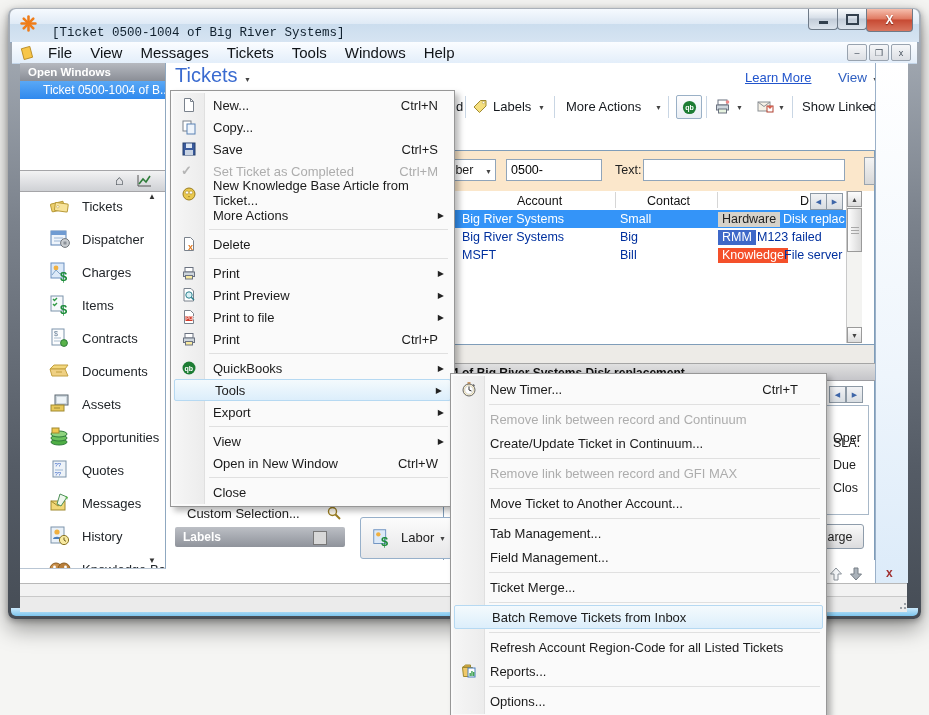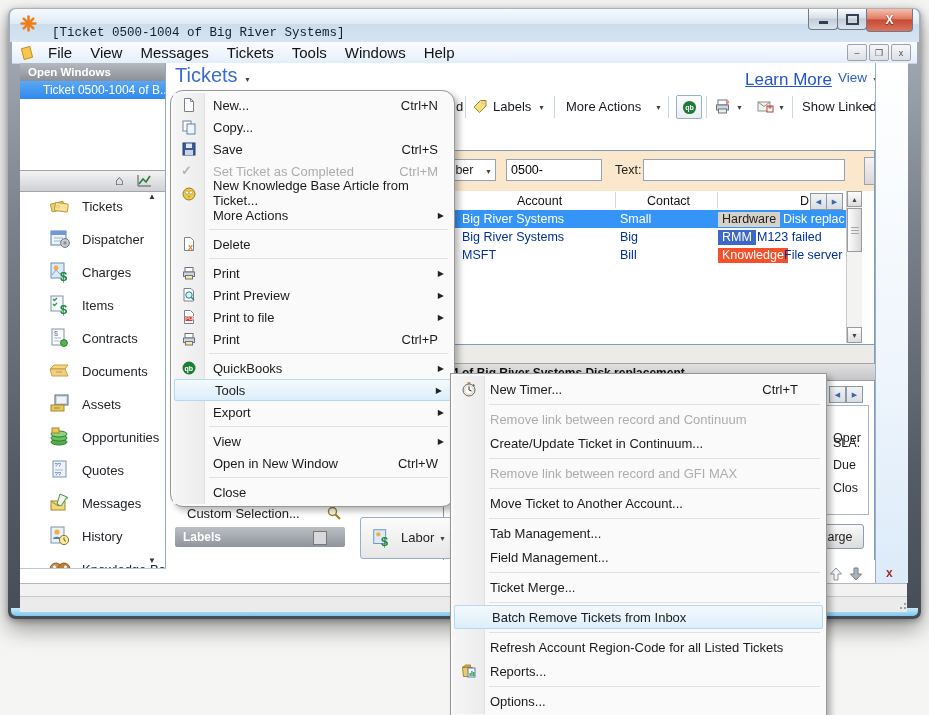--- a/index.html
+++ b/index.html
@@ -45,21 +45,21 @@
   .side-tools{left:0;top:107px;width:145px;height:20px;background:linear-gradient(180deg,#f3f3f4,#cfd1d5);
           border-top:1px solid #a5a5a8;border-bottom:1px solid #a5a5a8;}
   .navlist{left:0;top:127px;width:145px;height:378px;overflow:hidden;}
   .navitem{position:absolute;left:0;width:145px;height:33px;}
   .navitem .lbl{position:absolute;left:62px;top:9px;font-size:13px;color:#22262a;white-space:nowrap;}
   .navitem .ic{position:absolute;left:28px;top:4px;width:24px;height:24px;}
   .scrolltri{font-size:8px;color:#333;}
   
   .page-title{font-size:20px;color:#3a6bd0;}
   .caret{font-size:7px;color:#444;}
-  .link{font-size:17px;color:#2255cc;text-decoration:underline;}
+  .link{font-size:13px;color:#2255cc;text-decoration:underline;}
   .viewlbl{font-size:13.5px;color:#2f5fc0;}
   .tbsep{width:1px;height:22px;background:#c9d6e4;}
   .tbtext{font-size:13px;color:#15191e;white-space:nowrap;}
   .tbbtn{border:1px solid #9ab0c6;border-radius:2px;background:linear-gradient(180deg,#fdfdfe,#e9eef4);
          display:flex;align-items:center;justify-content:center;}
   
   .panel{left:443px;top:150px;width:432px;height:195px;border:1px solid #7f9db9;box-sizing:border-box;background:#fff;}
   .searchbar{left:443px;top:151px;width:431px;height:40px;background:#fbe7cb;}
   .combo,.inputbox{background:#fff;border:1px solid #90a5ba;box-sizing:border-box;font-size:12.5px;
          font-family:"Liberation Sans",sans-serif;}
@@ -490,21 +490,21 @@
       <svg width="22" height="22" viewBox="0 0 24 24">
           <rect x="3" y="3" width="13" height="15" fill="#dce9f8" stroke="#6a8fbf"></rect>
           <circle cx="8" cy="8" r="2.4" fill="#f0b040"></circle>
           <text x="11" y="21" font-size="14" font-weight="bold" fill="#1d8c3a">$</text>
         </svg>
     </div>
     <span class="abs" style="left:40px;top:12px;font-size:13px;color:#222;">Labor</span>
     <span class="abs caret" style="left:78px;top:17px;">▼</span>
   </div>
 
-  <div class="abs menu" id="ticketsmenu" style="left:170px;top:90px;width:285px;border-radius:13px;">
+  <div class="abs menu" id="ticketsmenu" style="left:170px;top:90px;width:285px;">
     <div class="mi">
       <span class="ic">
           <svg width="16" height="16" viewBox="0 0 16 16">
             <path d="M3.5 1.5h6l3 3v10h-9z" fill="#fff" stroke="#7a828c"></path>
             <path d="M9.5 1.5v3h3" fill="none" stroke="#7a828c"></path>
           </svg>
         </span>
       <span>New...</span>
         <span class="sc">Ctrl+N</span>
     </div>

